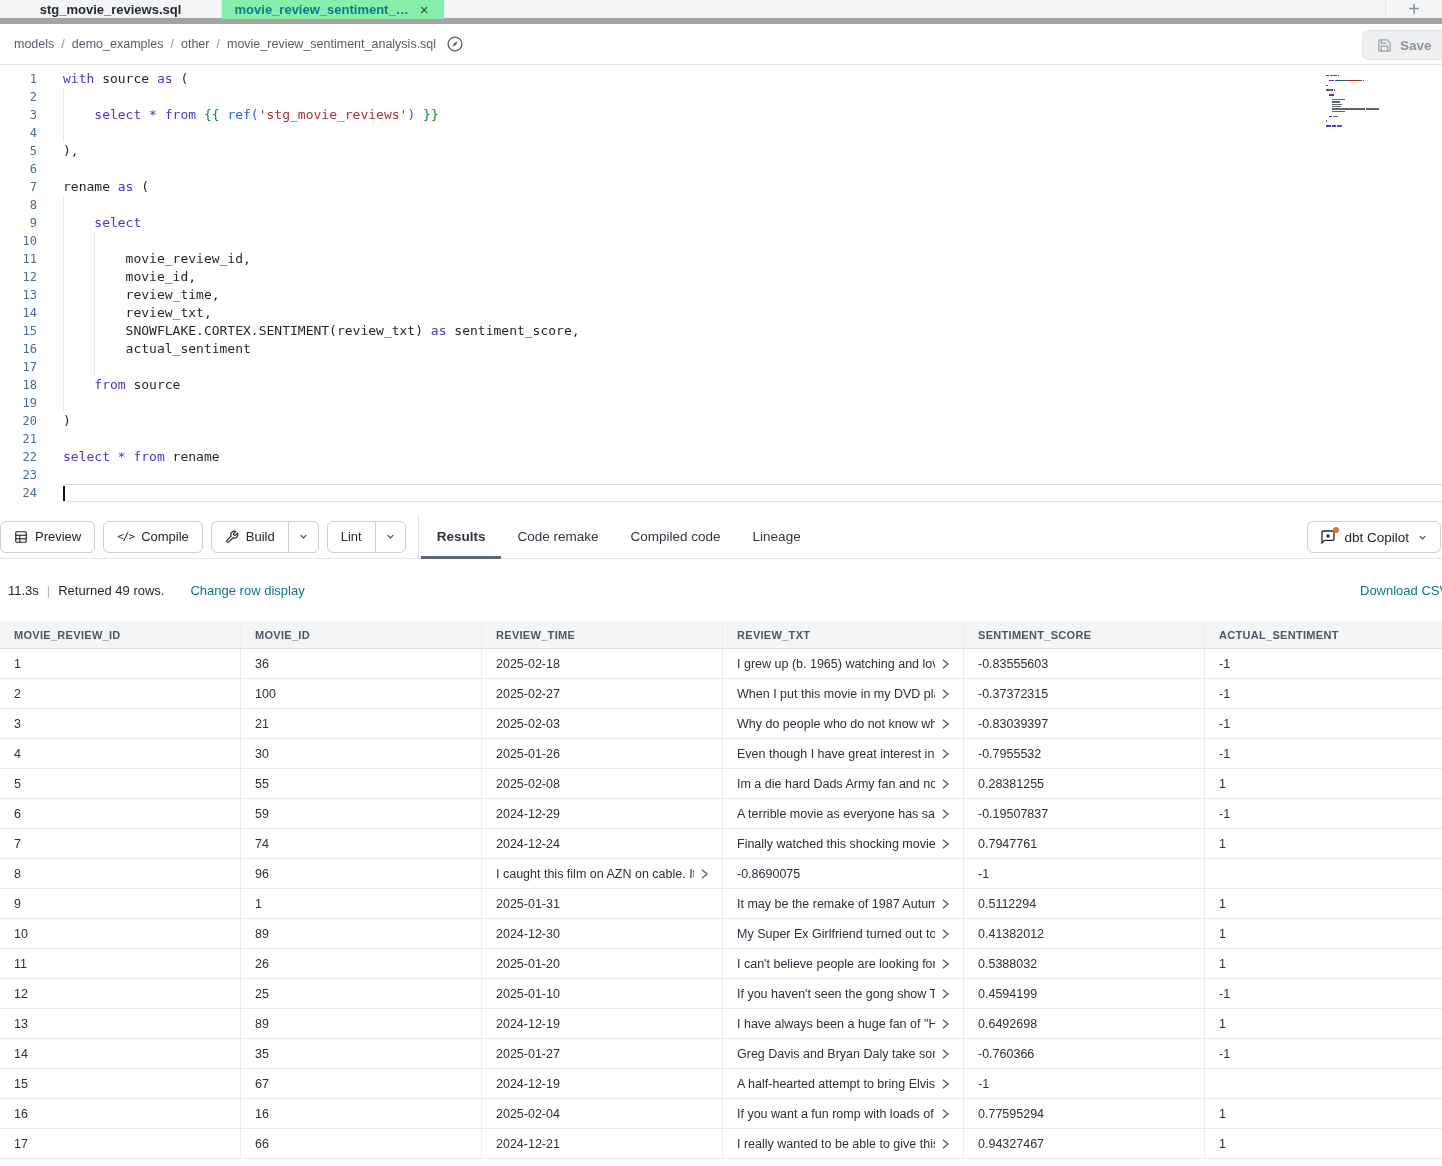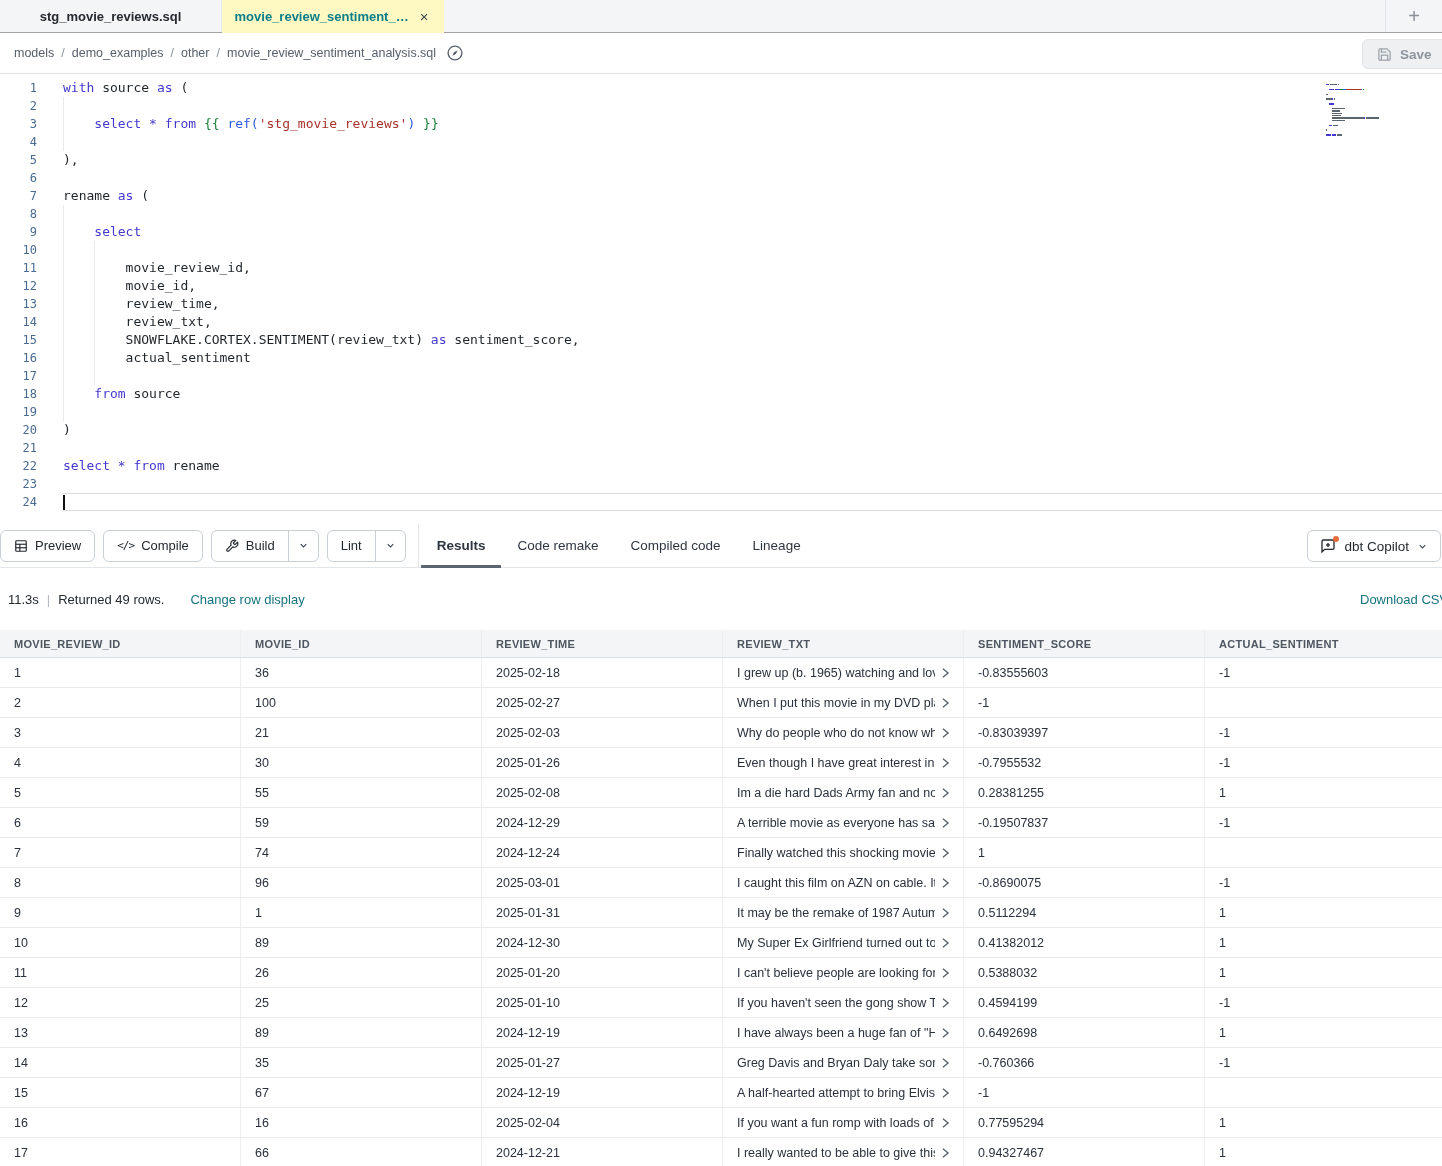--- a/index.html
+++ b/index.html
@@ -1,25 +1,25 @@
 <!DOCTYPE html>
 <html style="--tab_active: #0b7d8a; --link: #15737f; --keyword: #4338cf; --jinja: #178239; --string: #a8322a; --function: #2e5be6; --gutter: #4a6b91;"><head>
 <meta charset="utf-8">
 <style>
   * { margin:0; padding:0; box-sizing:border-box; }
   html,body { width:1442px; height:1166px; overflow:hidden; background:#fff;
     font-family:"Liberation Sans", sans-serif; color:#24292f; }
 
   
-  .tabbar { height:33px; background:#f4f5f6; display:flex; align-items:stretch;
-    border-bottom:1px solid #a3a3a3; position:relative; }
+  .tabbar { height:24px; background:#f4f5f6; display:flex; align-items:stretch;
+    border-bottom:6px solid #a3a3a3; position:relative; }
   .tab { width:222px; display:flex; align-items:center; justify-content:center; gap:8px;
     font-size:13px; font-weight:700; cursor:pointer; }
   .tab.inactive { color:#24292f; border-right:1px solid #e6e9ec; background:#f4f5f6; }
-  .tab.active { background:#fef9c3; color:var(--tab_active); margin-bottom:-1px; }
+  .tab.active { background:#86efac; color:var(--tab_active); margin-bottom:-1px; }
   .tab .close { color:#3c4650; font-weight:400; font-size:15px; line-height:1; padding:2px 3px; }
   .tabbar .spacer { flex:1; }
   .newtab { width:57px; border-left:1px solid #e3e6e9; display:flex; align-items:center;
     justify-content:center; color:#8b919a; font-size:20px; font-weight:400; cursor:pointer; }
 
   
   .breadcrumbbar { height:41px; background:#fff; border-bottom:1px solid #e3e6e9;
     display:flex; align-items:center; padding-left:14px; position:relative; }
   .bc { display:flex; align-items:center; font-size:12.5px; color:#57606a; gap:7px; }
   .bc-sep { color:#8a929b; }
@@ -459,20 +459,23 @@
         </div>
         <div class="td txt">
           <span class="val">When I put this movie in my DVD playe…</span>
           <span class="expand">
             <svg width="9" height="12" viewBox="0 0 10 14" fill="none" stroke="#57606a" stroke-width="1.6">
               <polyline points="2,2 8,7 2,12"></polyline>
             </svg>
           </span>
         </div>
         <div class="td">
+          <span class="val">-0.37372315</span>
+        </div>
+        <div class="td">
           <span class="val">-1</span>
         </div>
       </div>
       <div class="tr body-row">
         <div class="td">
           <span class="val">3</span>
         </div>
         <div class="td">
           <span class="val">21</span>
         </div>
@@ -581,33 +584,33 @@
         </div>
         <div class="td txt">
           <span class="val">Finally watched this shocking movie la…</span>
           <span class="expand">
             <svg width="9" height="12" viewBox="0 0 10 14" fill="none" stroke="#57606a" stroke-width="1.6">
               <polyline points="2,2 8,7 2,12"></polyline>
             </svg>
           </span>
         </div>
         <div class="td">
+          <span class="val">0.7947761</span>
+        </div>
+        <div class="td">
           <span class="val">1</span>
         </div>
       </div>
       <div class="tr body-row">
         <div class="td">
           <span class="val">8</span>
         </div>
         <div class="td">
           <span class="val">96</span>
         </div>
-        <div class="td">
-          <span class="val">2025-03-01</span>
-        </div>
         <div class="td txt">
           <span class="val">I caught this film on AZN on cable. It s…</span>
           <span class="expand">
             <svg width="9" height="12" viewBox="0 0 10 14" fill="none" stroke="#57606a" stroke-width="1.6">
               <polyline points="2,2 8,7 2,12"></polyline>
             </svg>
           </span>
         </div>
         <div class="td">
           <span class="val">-0.8690075</span>

